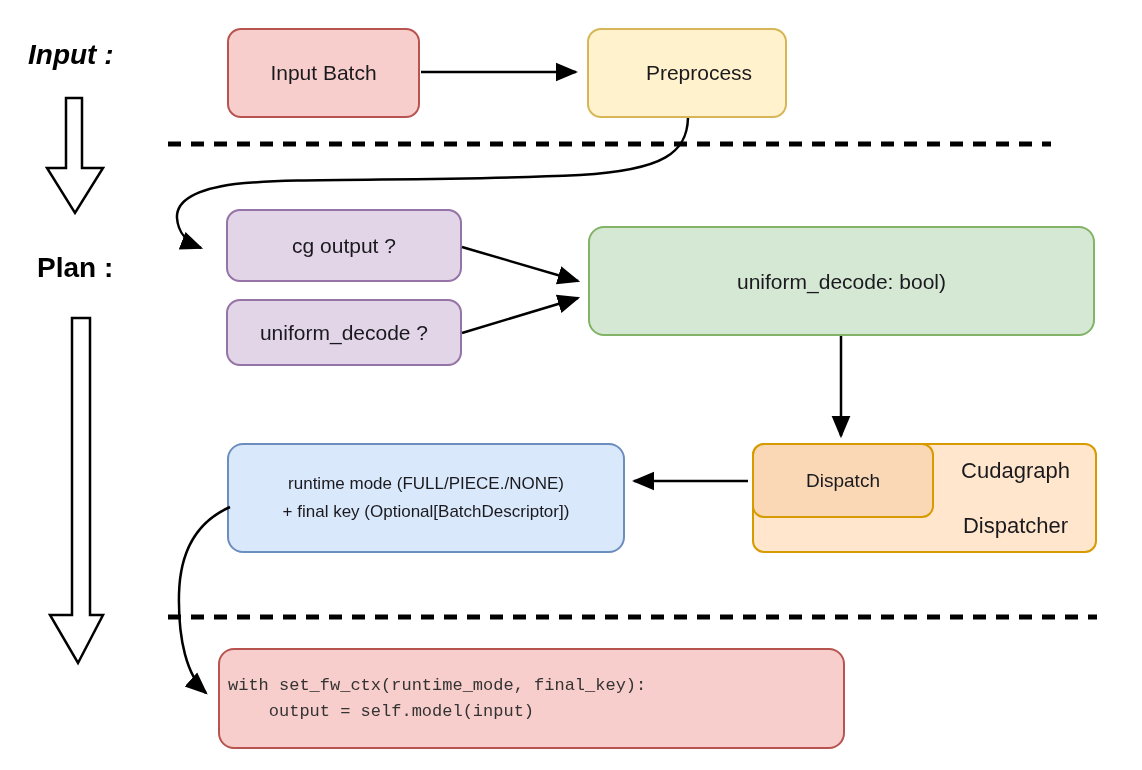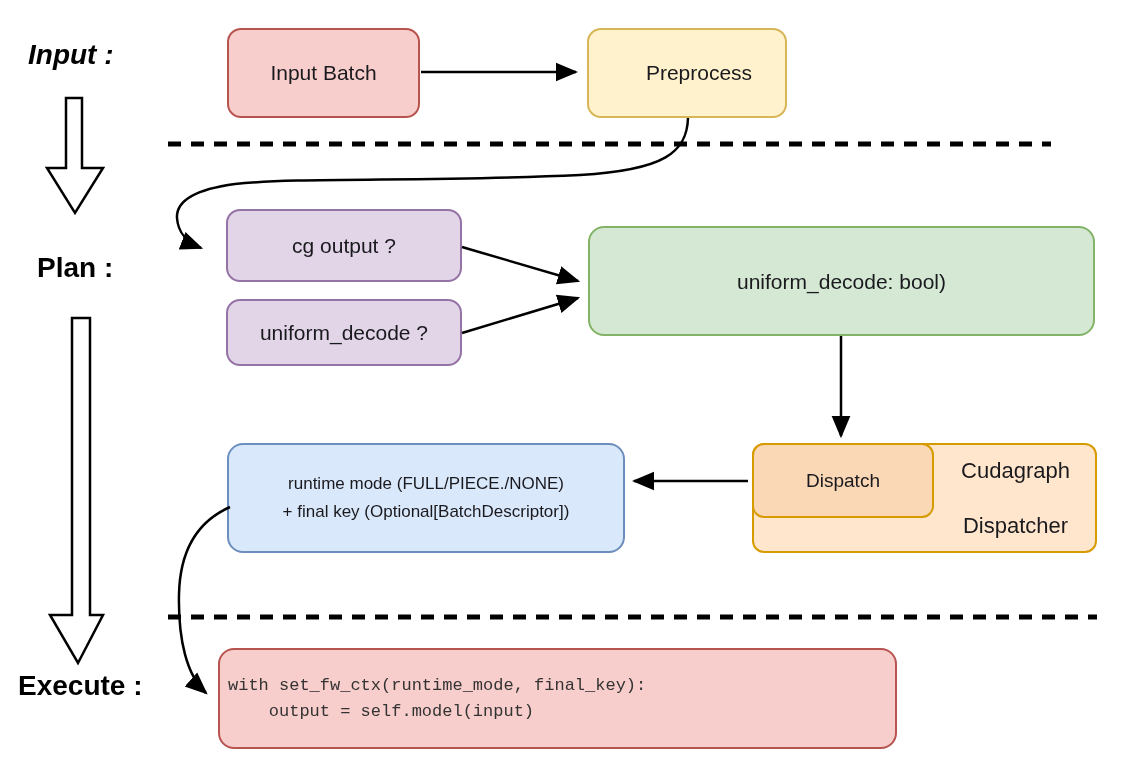--- a/index.html
+++ b/index.html
@@ -34,34 +34,33 @@
   #preprocess     { left:587px; top:28px;  width:200px; height:90px;  border-radius:14px; font-size:21px; }
   #cg-padding     { left:226px; top:209px; width:236px; height:73px;  border-radius:14px; font-size:21px; }
   #uniform-decode { left:226px; top:299px; width:236px; height:67px;  border-radius:14px; font-size:21px; }
   #init-key       { left:588px; top:226px; width:507px; height:110px; border-radius:16px; font-size:21px; line-height:37px; }
   #cudagraph-outer{ left:752px; top:443px; width:345px; height:110px; border-radius:12px; }
   #dispatch       { left:752px; top:443px; width:182px; height:75px;  border-radius:12px; font-size:19px; }
   #cudagraph-label{ position:absolute; left:934px; top:443px; width:163px; height:110px;
                     display:flex; flex-direction:column; align-items:center; justify-content:center;
                     font-size:22px; line-height:31px; color:#1a1a1e; text-align:center;gap:24px; }
   #runtime-key    { left:227px; top:443px; width:398px; height:110px; border-radius:16px; font-size:17px; line-height:28px; }
-  #code-box       { left:218px; top:648px; width:679px; height:101px; border-radius:16px;
+  #code-box       { left:218px; top:648px; width:627px; height:101px; border-radius:16px;
                     font-family:"Liberation Mono", monospace; font-size:17px; line-height:26px;
                     align-items:flex-start; padding-left:8px; white-space:pre; text-align:right; color:#333333; }
 
   svg.overlay { position:absolute; left:0; top:0; pointer-events:none; }
 </style>
 </head>
 <body>
 
 <div class="canvas">
 
   <div class="flow-label" id="label-input">Input :</div>
   <div class="flow-label" id="label-plan">Plan :</div>
-  <div class="flow-label" id="label-execute">Execute :</div>
 
   <div class="node red" id="input-batch">
     <span>Input Batch</span>
   </div>
 
   <div class="node yellow" id="preprocess">
     <span>Preprocess</span>
   </div>
 
   <div class="node purple" id="cg-padding">

